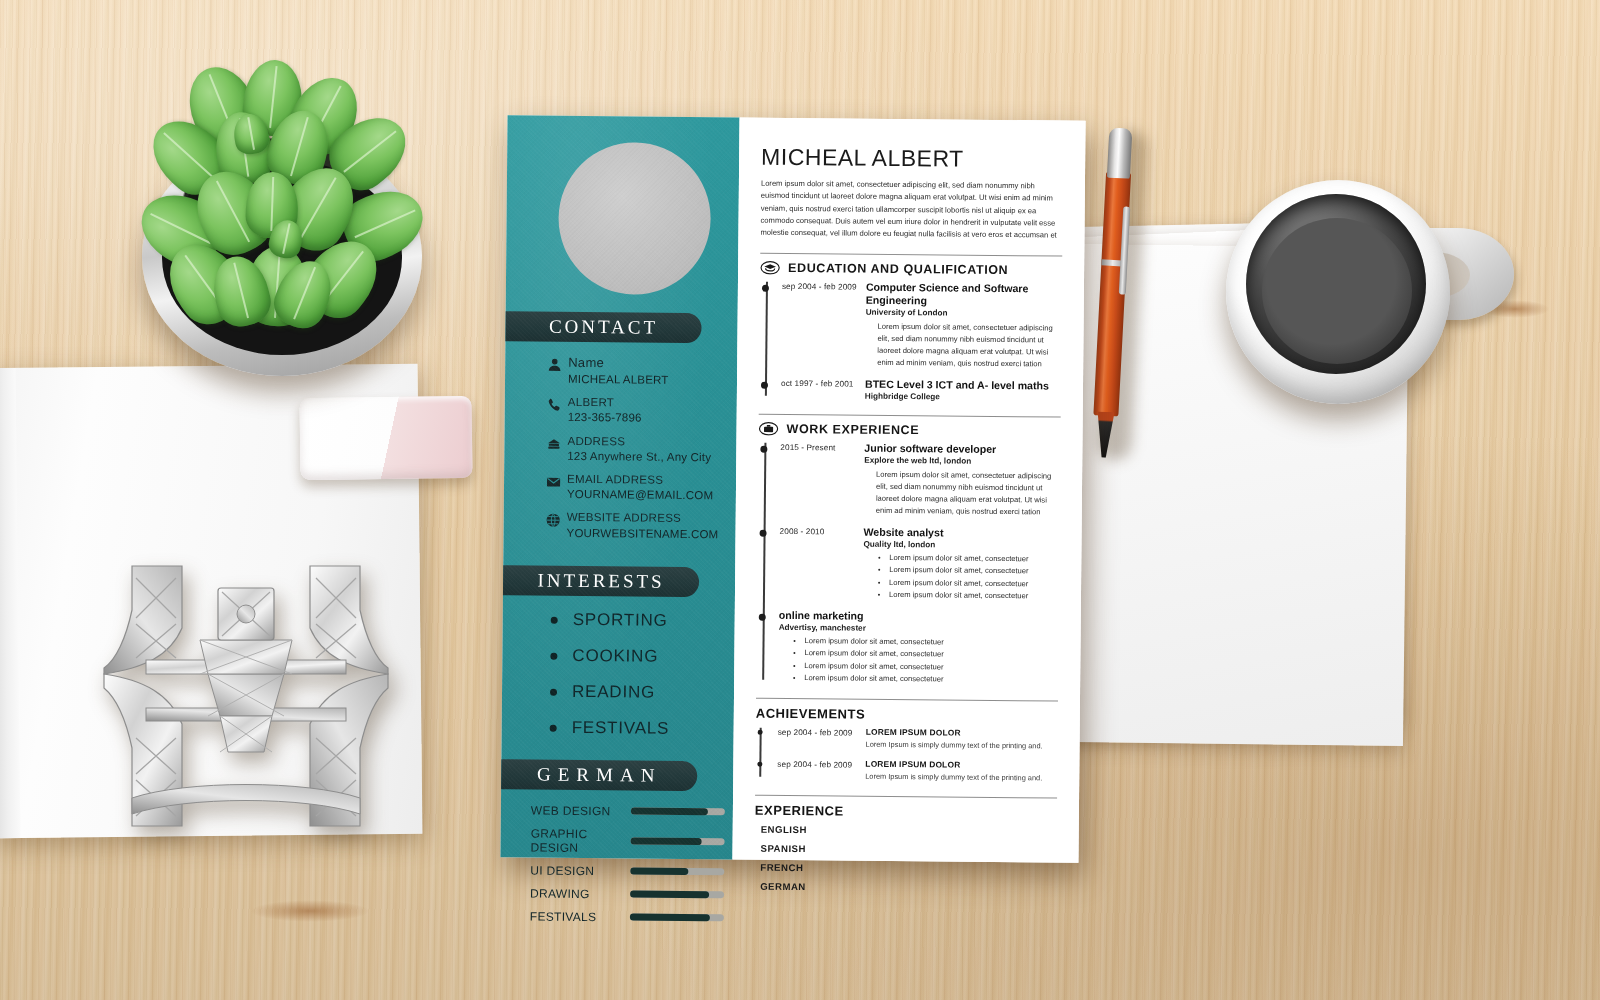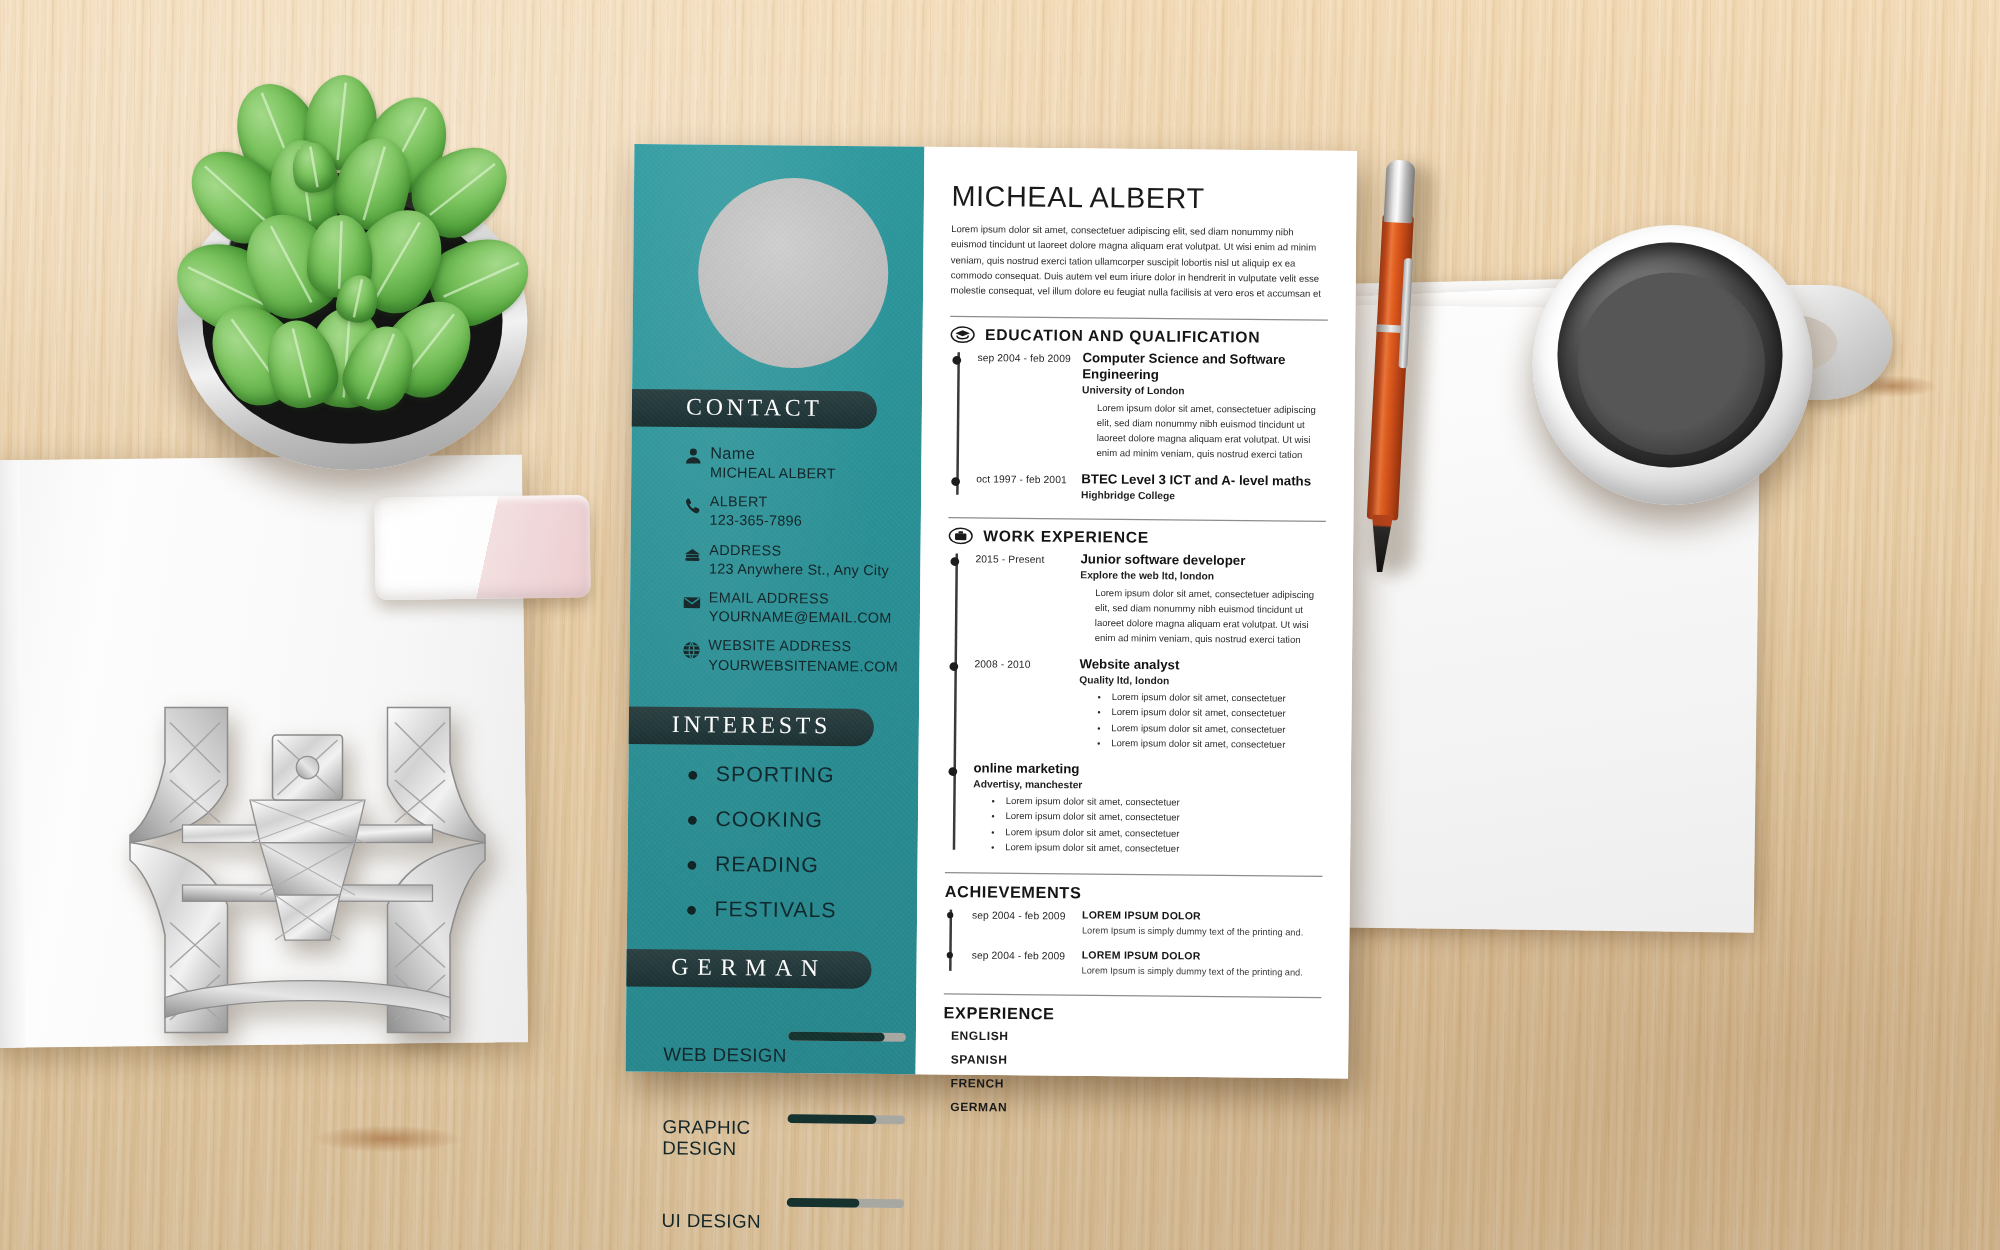--- a/index.html
+++ b/index.html
@@ -177,21 +177,21 @@
   .interest-list li{
     font-size:17px;color:#10262a;letter-spacing:.8px;margin-bottom:16px;
     position:relative;padding-left:22px;
   }
   .interest-list li:before{
     content:"";position:absolute;left:0;top:7px;width:7px;height:7px;border-radius:50%;background:#102325;
   }
 
   .skills{margin:14px 0 0 30px;}
   .skill-row{display:flex;align-items:center;margin-bottom:9px;}
-  .skill-name{width:100px;flex:0 0 100px;font-size:15px;color:#12262a;letter-spacing:.3px;margin-top:32px;}
+  .skill-name{width:100px;flex:0 0 100px;font-size:12px;color:#12262a;letter-spacing:.3px;}
   .skill-track{position:relative;width:94px;height:7px;border-radius:4px;background:#a8a8a3;}
   .skill-fill{position:absolute;left:0;top:0;height:7px;border-radius:4px;background:#16322f;}
 
   
   .wc{padding:26px 22px 0 22px;}
   #resume-name{
     font-size:23px;letter-spacing:.5px;color:#1a1a1a;margin:0 0 7px 0;
     font-family:"Liberation Sans", sans-serif;font-weight:normal;
   }
   #resume-summary{font-size:7.6px;line-height:1.62;color:#2a2a2a;margin:0;text-align:left;}

